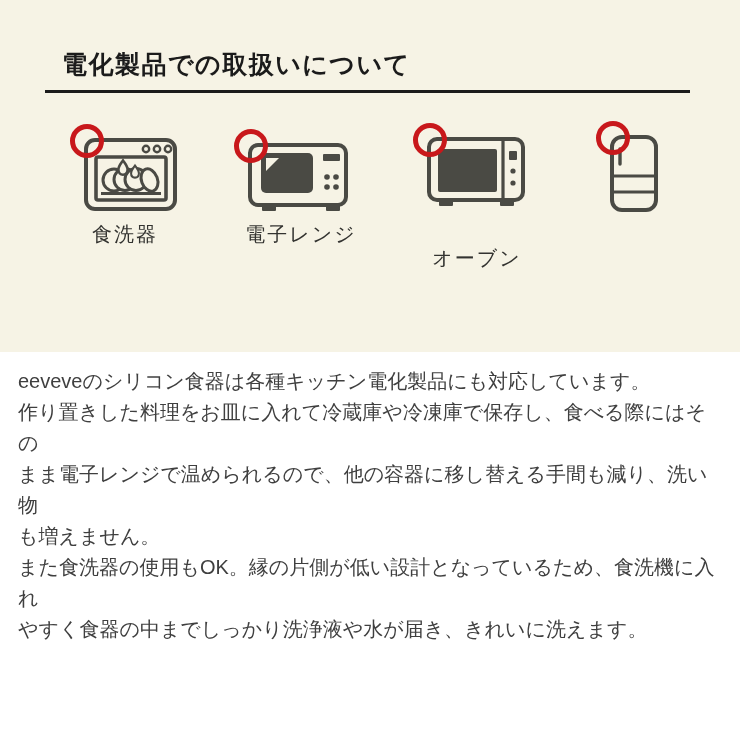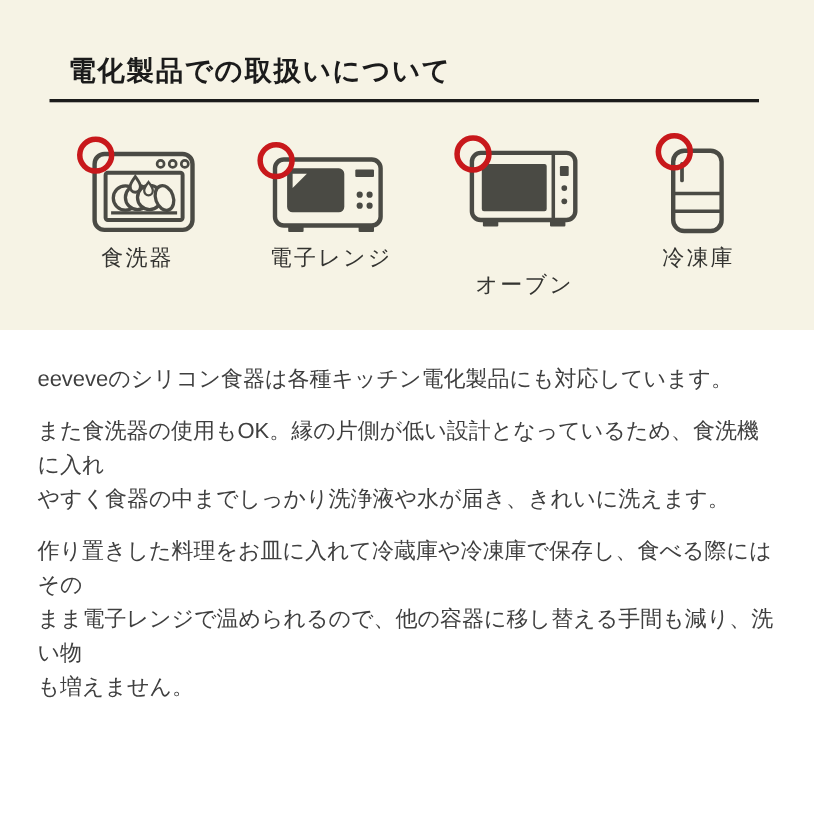--- a/index.html
+++ b/index.html
@@ -13,21 +13,21 @@
   *{box-sizing:content-box;}
   html,body{margin:0;padding:0;}
   body{
     width:740px;height:740px;
     background:var(--background-bottom);
     font-family:"Liberation Sans","DejaVu Sans",sans-serif;
     overflow:hidden;
   }
   .hero{
     position:relative;
-    width:740px;height:300px;
+    width:740px;height:352px;
     background:var(--background-top);
   }
   .page-title{
     position:absolute;left:62px;top:48px;margin:0;
     font-size:25px;font-weight:800;letter-spacing:1.5px;
     color:var(--title-black);
   }
   .title-underline{
     position:absolute;left:45px;top:90px;
     width:645px;height:3px;
@@ -55,21 +55,21 @@
   .label-oven{left:392px;margin-top:24px;}
   .label-freezer{left:550px;}
   .st{stroke:var(--icon-gray);fill:none;}
   .fl{fill:var(--icon-gray);stroke:none;}
   .bg{fill:var(--background-top);}
   .body-text{
     padding:14px 20px 0 18px;
     background:var(--background-bottom);
   }
   .body-text p{
-    margin:16px;
+    margin:0;
     font-size:20px;line-height:31px;
     letter-spacing:0px;
     color:var(--text-gray);
     white-space:pre-line;
   }
 </style>
 </head>
 <body>
 
 <div class="hero">
@@ -130,23 +130,22 @@
       <rect class="st" x="2" y="2" width="44" height="73" rx="10" stroke-width="4"></rect>
       <line class="st" x1="3" y1="41" x2="45" y2="41" stroke-width="3.2"></line>
       <line class="st" x1="3" y1="57" x2="45" y2="57" stroke-width="3.2"></line>
       <line class="st" x1="10" y1="14" x2="10" y2="29" stroke-width="3.4" stroke-linecap="round"></line>
     </svg>
   </div>
 
   <div class="appliance-label label-microwave">電子レンジ</div>
   <div class="appliance-label label-dishwasher">食洗器</div>
   <div class="appliance-label label-oven">オーブン</div>
-  <div class="appliance-label label-freezer">冷凍庫</div>
 </div>
 
 <div class="body-text">
   <p>eeveveのシリコン食器は各種キッチン電化製品にも対応しています。</p>
-  <p>また食洗器の使用もOK。縁の片側が低い設計となっているため、食洗機に入れ
-やすく食器の中までしっかり洗浄液や水が届き、きれいに洗えます。</p>
   <p>作り置きした料理をお皿に入れて冷蔵庫や冷凍庫で保存し、食べる際にはその
 まま電子レンジで温められるので、他の容器に移し替える手間も減り、洗い物
 も増えません。</p>
+  <p>また食洗器の使用もOK。縁の片側が低い設計となっているため、食洗機に入れ
+やすく食器の中までしっかり洗浄液や水が届き、きれいに洗えます。</p>
 </div>
 
 </body></html>

